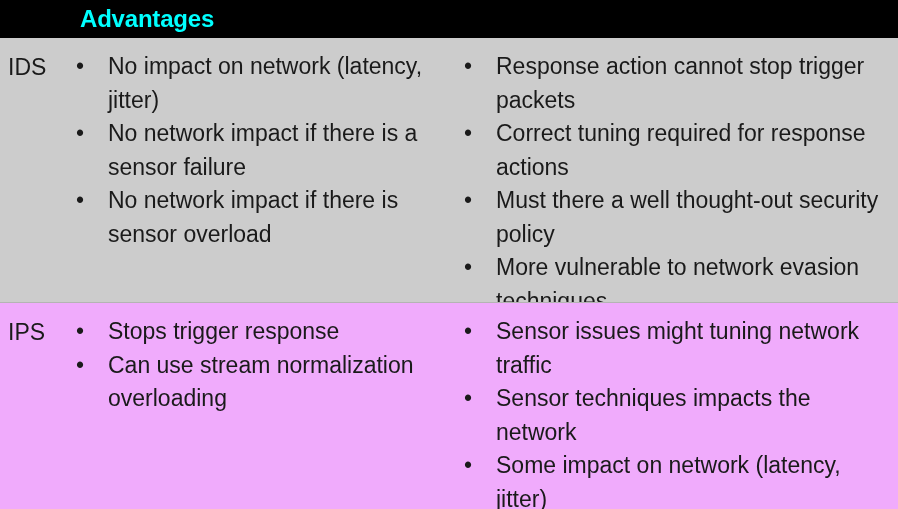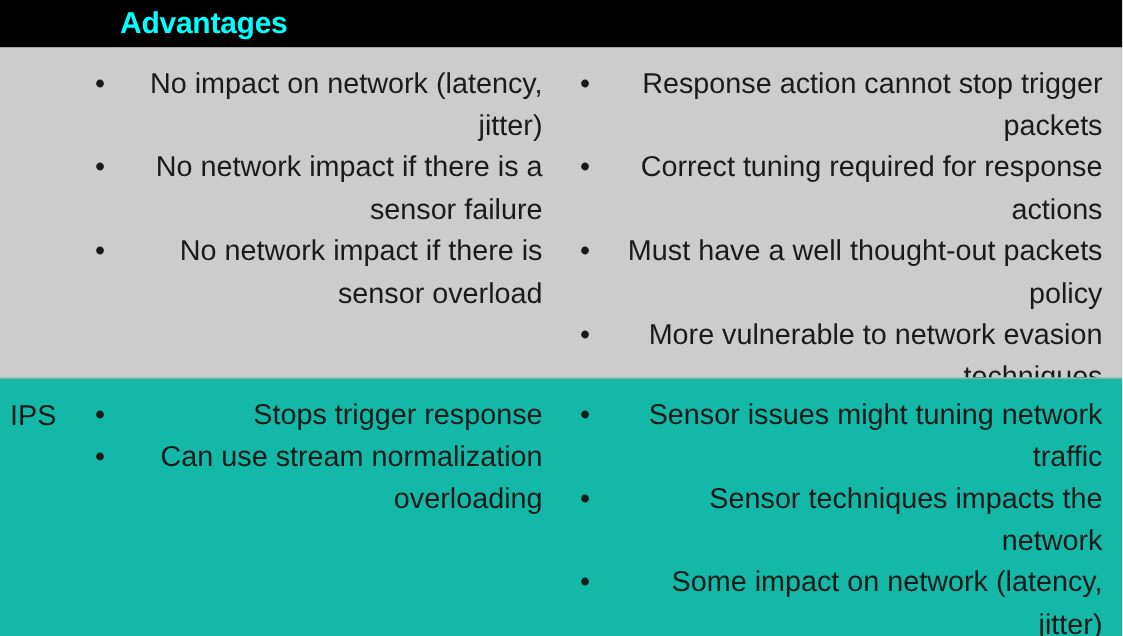--- a/index.html
+++ b/index.html
@@ -32,41 +32,40 @@
   .header-cell {
     position: absolute;
     top: 0;
     height: 38px;
     line-height: 38px;
     font-size: 24px;
     font-weight: bold;
     color: #00ffff;
     white-space: nowrap;
     letter-spacing: -0.2px;
-    margin-left: 16px;
   }
   .header-cell.adv  { left: 80px; }
   .header-cell.disadv { left: 460px; }
 
   
   .body-row {
     position: absolute;
     left: 0;
     width: 898px;
     box-sizing: border-box;
   }
   .row-ids {
     top: 38px;
     height: 264px;
     background: #cccccc;
   }
   .row-ips {
     top: 302px;
     height: 207px;
-    background: #14b8a6;
+    background: #f0abfc;
     border-top: 1px solid #b4b4b4;
   }
 
   
   .row-label {
     position: absolute;
     left: 8px;
     top: 12px;
     width: 62px;
     font-size: 23px;
@@ -100,34 +99,34 @@
     position: absolute;
     left: 2px;
     top: 0;
     width: 20px;
     font-size: 23px;
     line-height: 33.5px;
     color: #1a1a1a;
   }
   .bullet-text {
     display: block;
-    text-align: right;
   }
 </style>
 </head>
 <body>
 
 <div id="table-root">
 
   <div class="header-row">
     <div class="header-cell adv">Advantages</div>
   </div>
 
   <div class="body-row row-ids">
 
+    <div class="row-label">IDS</div>
 
     <div class="col col-adv">
       <ul class="bullet-list">
         <li class="bullet-item">
           <span class="bullet-dot">•</span>
           <span class="bullet-text">No impact on network (latency, jitter)</span>
         </li>
         <li class="bullet-item">
           <span class="bullet-dot">•</span>
           <span class="bullet-text">No network impact if there is a sensor failure</span>
@@ -144,21 +143,21 @@
         <li class="bullet-item">
           <span class="bullet-dot">•</span>
           <span class="bullet-text">Response action cannot stop trigger packets</span>
         </li>
         <li class="bullet-item">
           <span class="bullet-dot">•</span>
           <span class="bullet-text">Correct tuning required for response actions</span>
         </li>
         <li class="bullet-item">
           <span class="bullet-dot">•</span>
-          <span class="bullet-text">Must have a well thought-out packets policy</span>
+          <span class="bullet-text">Must there a well thought-out security policy</span>
         </li>
         <li class="bullet-item">
           <span class="bullet-dot">•</span>
           <span class="bullet-text">More vulnerable to network evasion techniques</span>
         </li>
       </ul>
     </div>
 
   </div>
 

